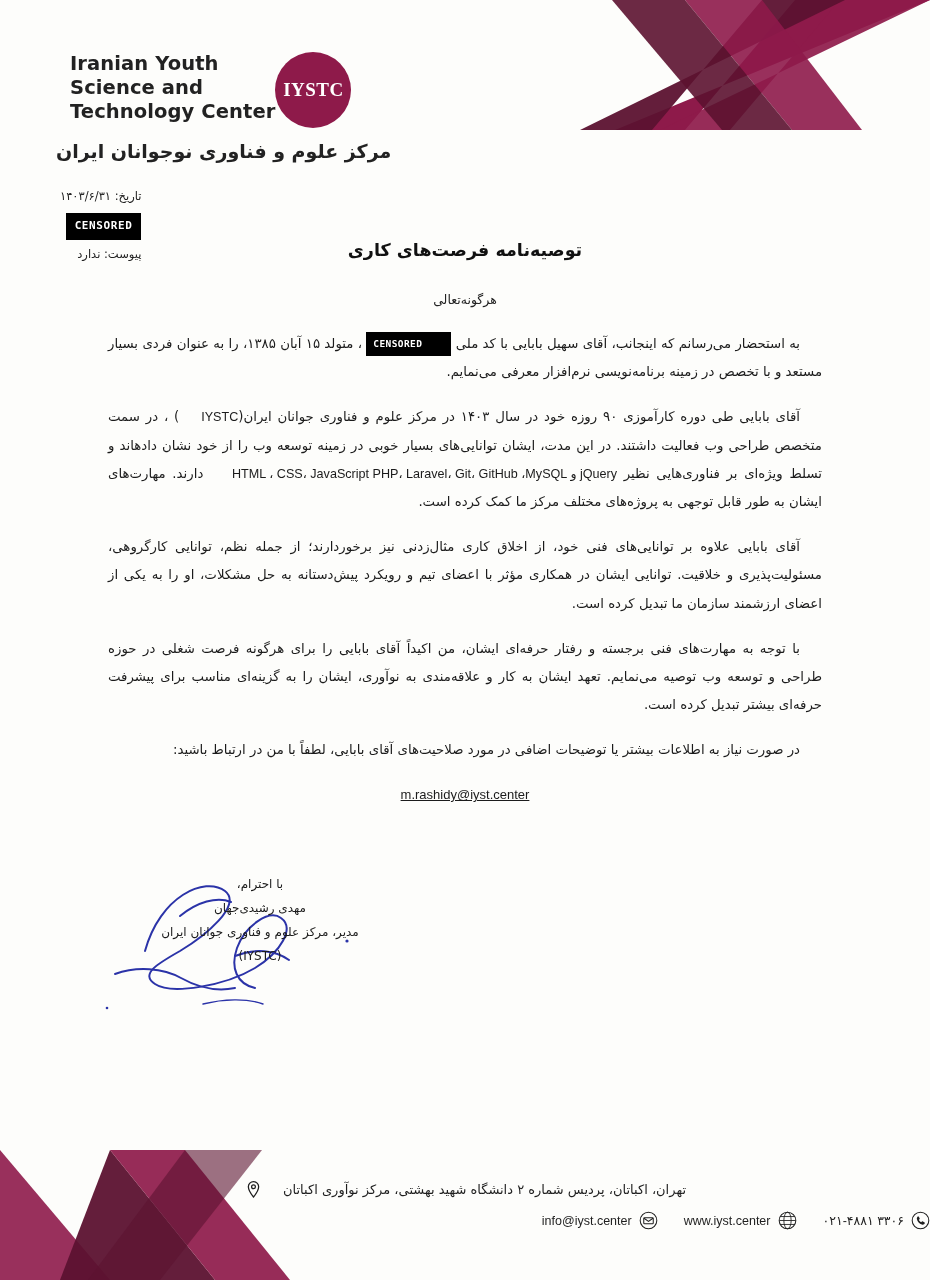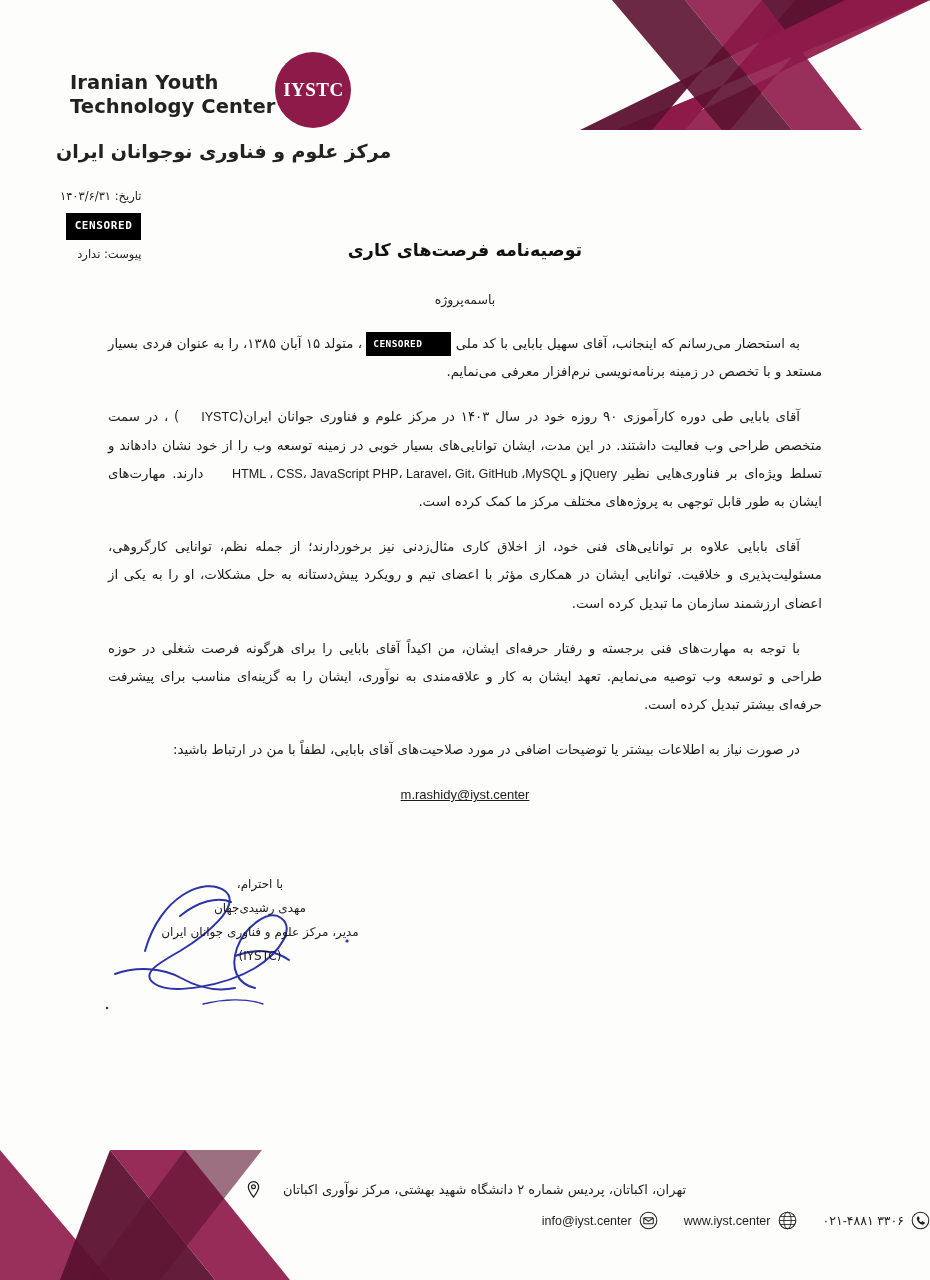--- a/index.html
+++ b/index.html
@@ -57,21 +57,20 @@
     justify-content: center;
     font-size: 19px;
     font-weight: bold;
     letter-spacing: .5px;
     font-family: "Liberation Serif", serif;
     flex: 0 0 auto;
   }
   .logo-text {
     margin-left: 14px;
     line-height: 1.22;
-    margin-top: 19px;
   }
   .logo-text .en {
     font-size: 19.5px;
     font-weight: bold;
     color: #222;
     letter-spacing: .1px;
   }
   .logo-fa {
     position: absolute;
     top: 140px;
@@ -254,36 +253,37 @@
     <polygon points="0,130 0,0 110,130" fill="#8e1a4a" opacity="0.9"></polygon>
     <polygon points="60,130 110,0 215,130" fill="#5c1230" opacity="0.95"></polygon>
     <polygon points="110,0 185,0 290,130 215,130" fill="#8e1a4a" opacity="0.92"></polygon>
     <polygon points="185,0 262,0 160,130 88,130" fill="#5c1230" opacity="0.6"></polygon>
   </svg>
 
   <div class="letterhead">
     <div class="logo-mark">IYSTC</div>
     <div class="logo-text">
       <div class="en">Iranian Youth</div>
+      <div class="en">Science and</div>
       <div class="en">Technology Center</div>
     </div>
   </div>
   <div class="logo-fa">مرکز علوم و فناوری نوجوانان ایران</div>
 
   <div class="meta">
     <div class="row">
       <span>تاریخ:</span>
       <span>۱۴۰۳/۶/۳۱</span>
     </div>
     <div class="censored">CENSORED</div>
     <div class="row">پیوست: ندارد</div>
   </div>
 
   <div class="doc-title">توصیه‌نامه فرصت‌های کاری</div>
-  <div class="basmala">باسمه‌پروژه</div>
+  <div class="basmala">هرگونه‌تعالی</div>
 
   <div class="body-text">
     <p>
       <span>به استحضار می‌رسانم که اینجانب، آقای سهیل بابایی با کد ملی </span><span class="censored-inline">CENSORED</span><span> ، متولد ۱۵ آبان ۱۳۸۵، را به عنوان فردی بسیار مستعد و با تخصص در زمینه برنامه‌نویسی نرم‌افزار معرفی می‌نمایم.</span>
     </p>
     <p>
       <span>آقای بابایی طی دوره کارآموزی ۹۰ روزه خود در سال ۱۴۰۳ در مرکز علوم و فناوری جوانان ایران(</span><span class="latin">IYSTC</span><span>) ، در سمت متخصص طراحی وب فعالیت داشتند. در این مدت، ایشان توانایی‌های بسیار خوبی در زمینه توسعه وب را از خود نشان دادهاند و تسلط ویژه‌ای بر فناوری‌هایی نظیر </span><span class="latin">HTML ، CSS، JavaScript PHP، Laravel، Git، GitHub ،MySQL و jQuery</span><span> دارند. مهارت‌های ایشان به طور قابل توجهی به پروژه‌های مختلف مرکز ما کمک کرده است.</span>
     </p>
     <p>آقای بابایی علاوه بر توانایی‌های فنی خود، از اخلاق کاری مثال‌زدنی نیز برخوردارند؛ از جمله نظم، توانایی کارگروهی، مسئولیت‌پذیری و خلاقیت. توانایی ایشان در همکاری مؤثر با اعضای تیم و رویکرد پیش‌دستانه به حل مشکلات، او را به یکی از اعضای ارزشمند سازمان ما تبدیل کرده است.</p>
     <p>با توجه به مهارت‌های فنی برجسته و رفتار حرفه‌ای ایشان، من اکیداً آقای بابایی را برای هرگونه فرصت شغلی در حوزه طراحی و توسعه وب توصیه می‌نمایم. تعهد ایشان به کار و علاقه‌مندی به نوآوری، ایشان را به گزینه‌ای مناسب برای پیشرفت حرفه‌ای بیشتر تبدیل کرده است.</p>

